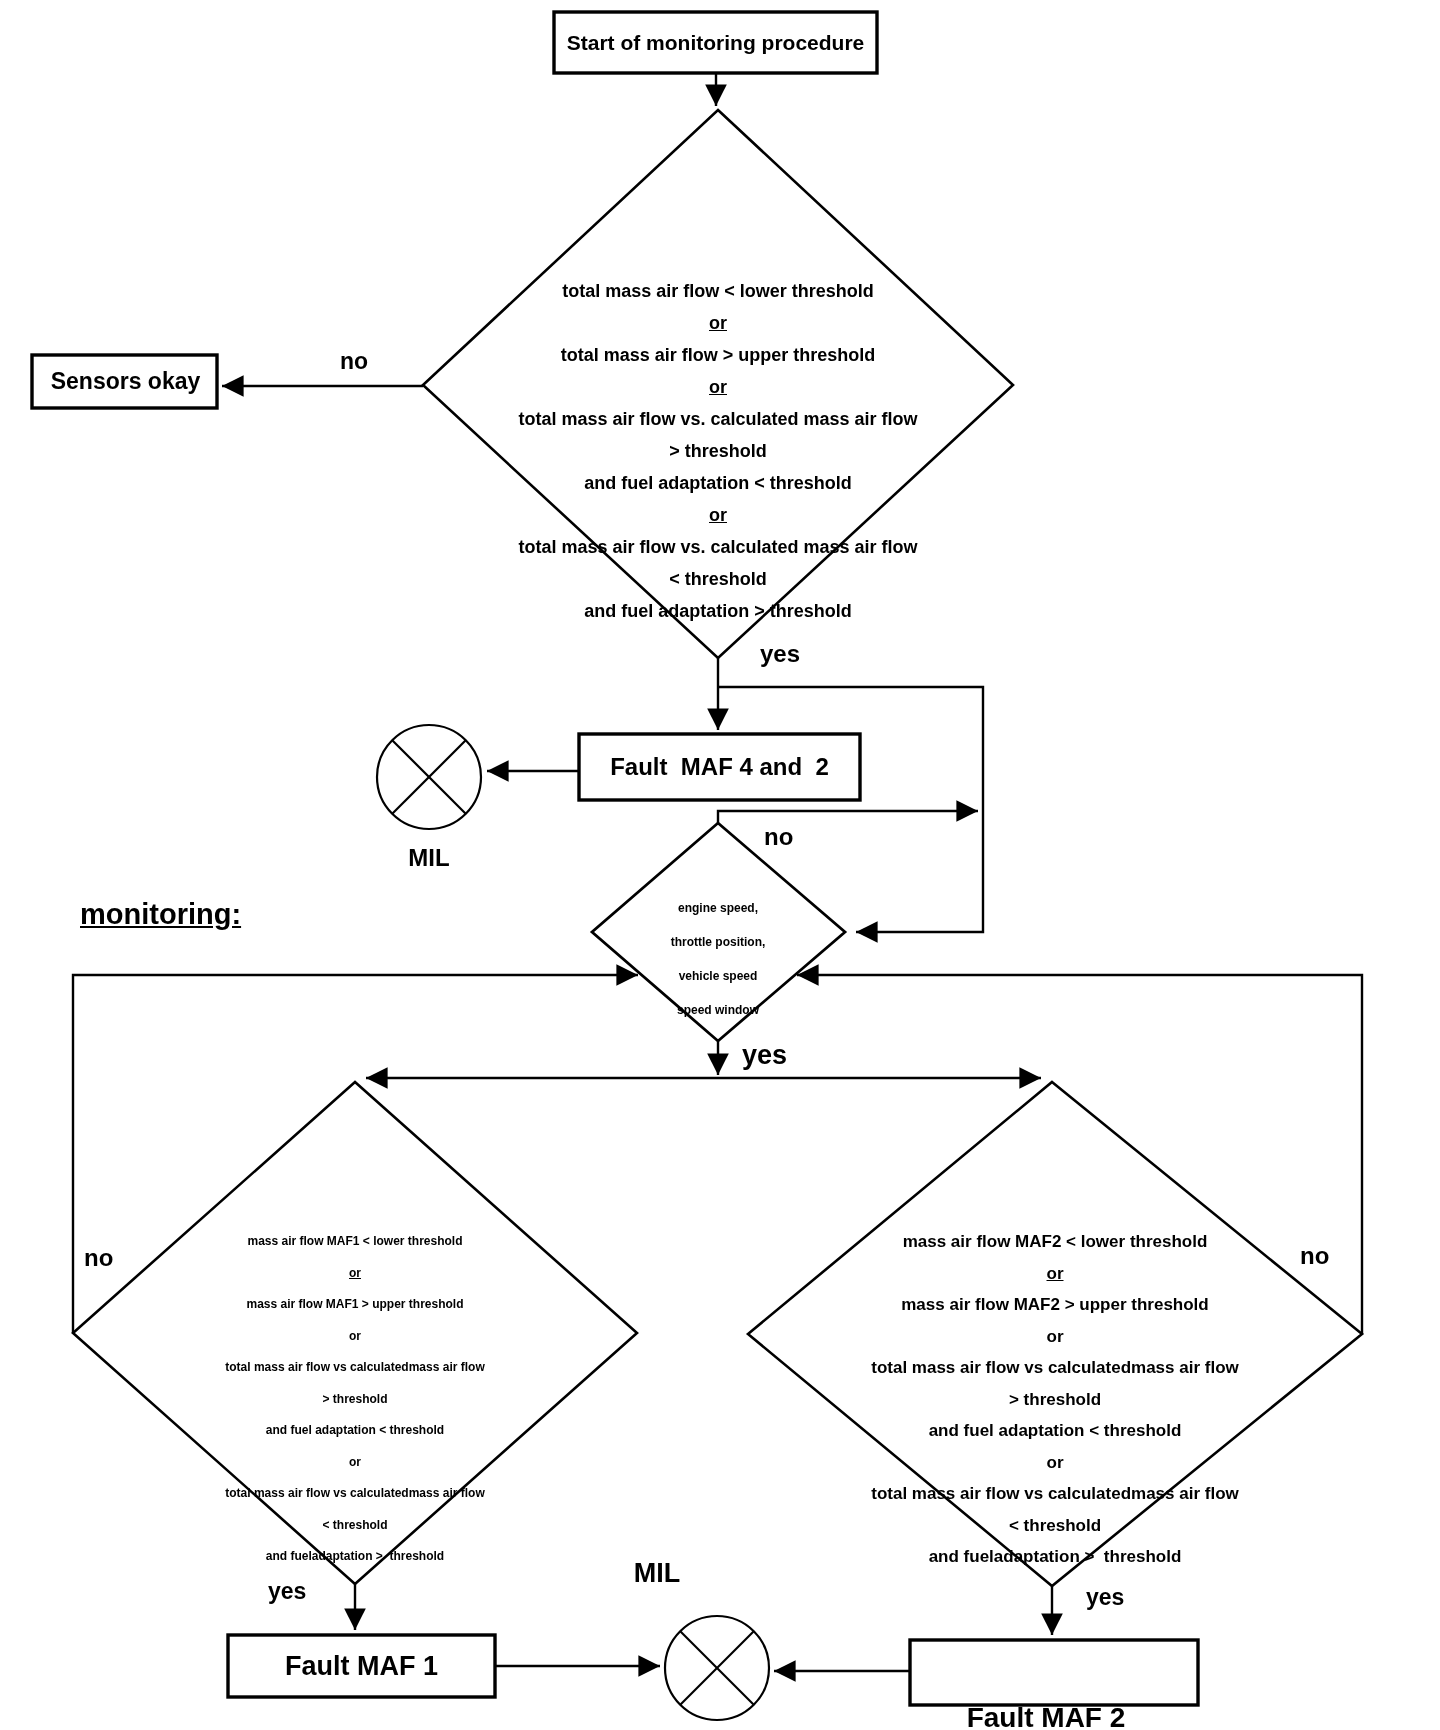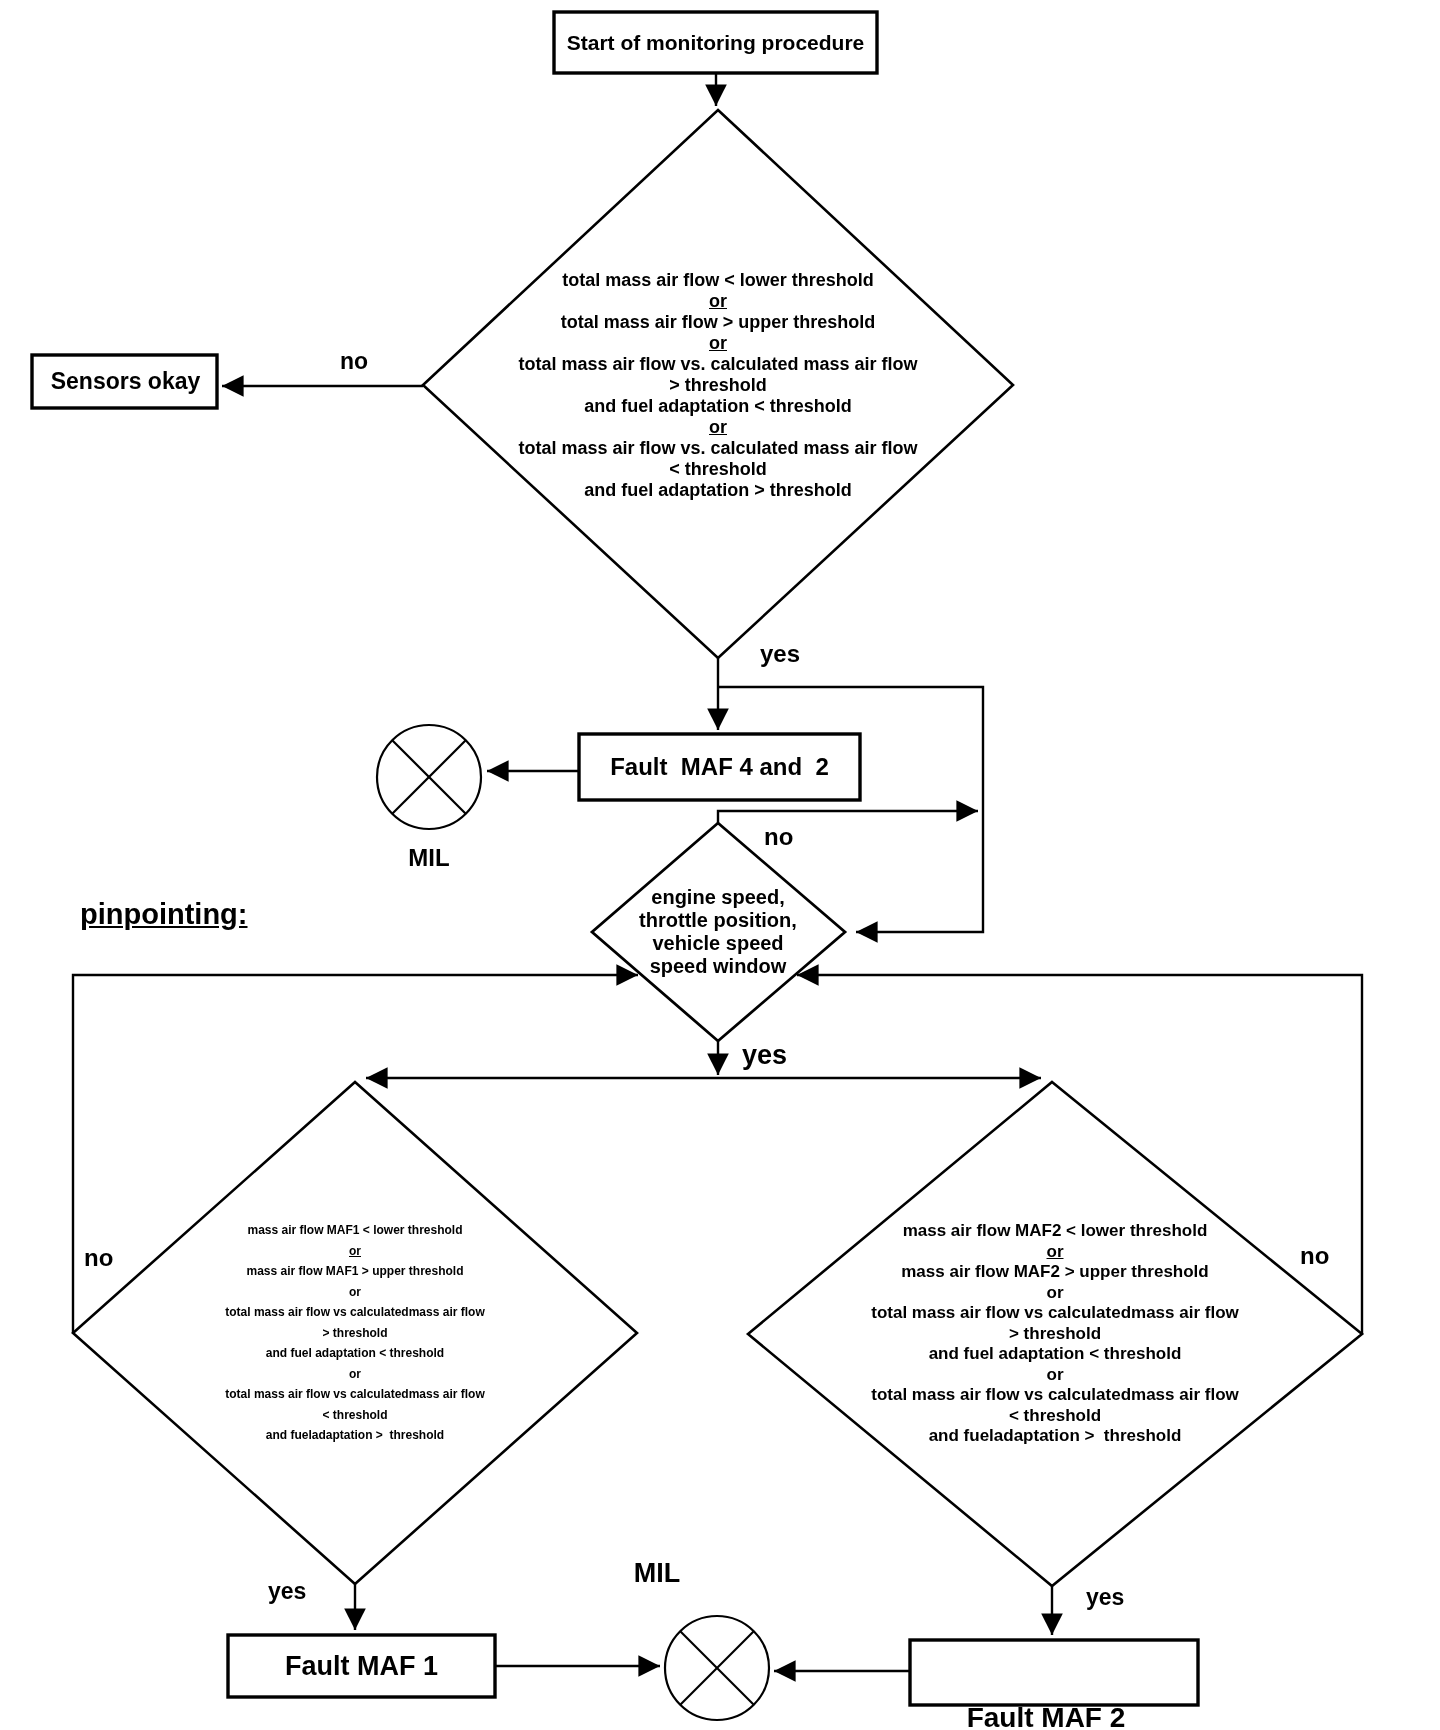--- a/index.html
+++ b/index.html
@@ -5,21 +5,21 @@
   html,body{margin:0;padding:0;background:#fff;}
   .stage{
     position:relative;width:1440px;height:1730px;background:#ffffff;
     font-family:"Liberation Sans","DejaVu Sans",sans-serif;
     font-weight:bold;color:#000;overflow:hidden;
   }
   .stage svg{position:absolute;left:0;top:0;}
   .txt{position:absolute;text-align:center;border-radius:15px;}
   .flexc{display:flex;align-items:center;justify-content:center;white-space:pre;}
   .dlines{position:absolute;text-align:center;}
-  .dlines div{white-space:pre;}
+  .dlines div{white-space:pre;margin-top:11px;}
   .u{text-decoration:underline;}
   .lab{position:absolute;white-space:pre;}
   .underline{text-decoration:underline;}
 </style>
 </head>
 <body>
 
 <div class="stage">
 
   <svg width="1440" height="1730" viewBox="0 0 1440 1730">
@@ -82,21 +82,21 @@
       <div>total mass air flow &gt; upper threshold</div>
       <div class="u">or</div>
       <div>total mass air flow vs. calculated mass air flow</div>
       <div>&gt; threshold</div>
       <div>and fuel adaptation &lt; threshold</div>
       <div class="u">or</div>
       <div>total mass air flow vs. calculated mass air flow</div>
       <div>&lt; threshold</div>
       <div>and fuel adaptation &gt; threshold</div>
     </div>
-  <div class="dlines" style="left:593px;top:886px;width:250px;font-size:20px;line-height:23px;">
+  <div class="dlines" style="left:593px;top:886px;width:250px;font-size:12px;line-height:23px;">
       <div>engine speed,</div>
       <div>throttle position,</div>
       <div>vehicle speed</div>
       <div>speed window</div>
     </div>
   <div class="dlines" style="left:105px;top:1220px;width:500px;font-size:12px;line-height:20.5px;">
       <div>mass air flow MAF1 &lt; lower threshold</div>
       <div class="u">or</div>
       <div>mass air flow MAF1 &gt; upper threshold</div>
       <div>or</div>
@@ -124,15 +124,15 @@
 
   <div class="lab" style="left:340px;top:348px;font-size:23px;">no</div>
   <div class="lab" style="left:760px;top:640px;font-size:24px;">yes</div>
   <div class="lab" style="left:764px;top:823px;font-size:24px;">no</div>
   <div class="lab" style="left:742px;top:1040px;font-size:27px;">yes</div>
   <div class="lab" style="left:84px;top:1244px;font-size:24px;">no</div>
   <div class="lab" style="left:1300px;top:1242px;font-size:24px;">no</div>
   <div class="lab" style="left:268px;top:1578px;font-size:23px;">yes</div>
   <div class="lab" style="left:1086px;top:1584px;font-size:23px;">yes</div>
 
-  <div class="lab underline" style="left:80px;top:898px;font-size:29px;">pinpointing:</div>
+  <div class="lab underline" style="left:80px;top:898px;font-size:29px;">monitoring:</div>
 
 </div>
 
 </body></html>

